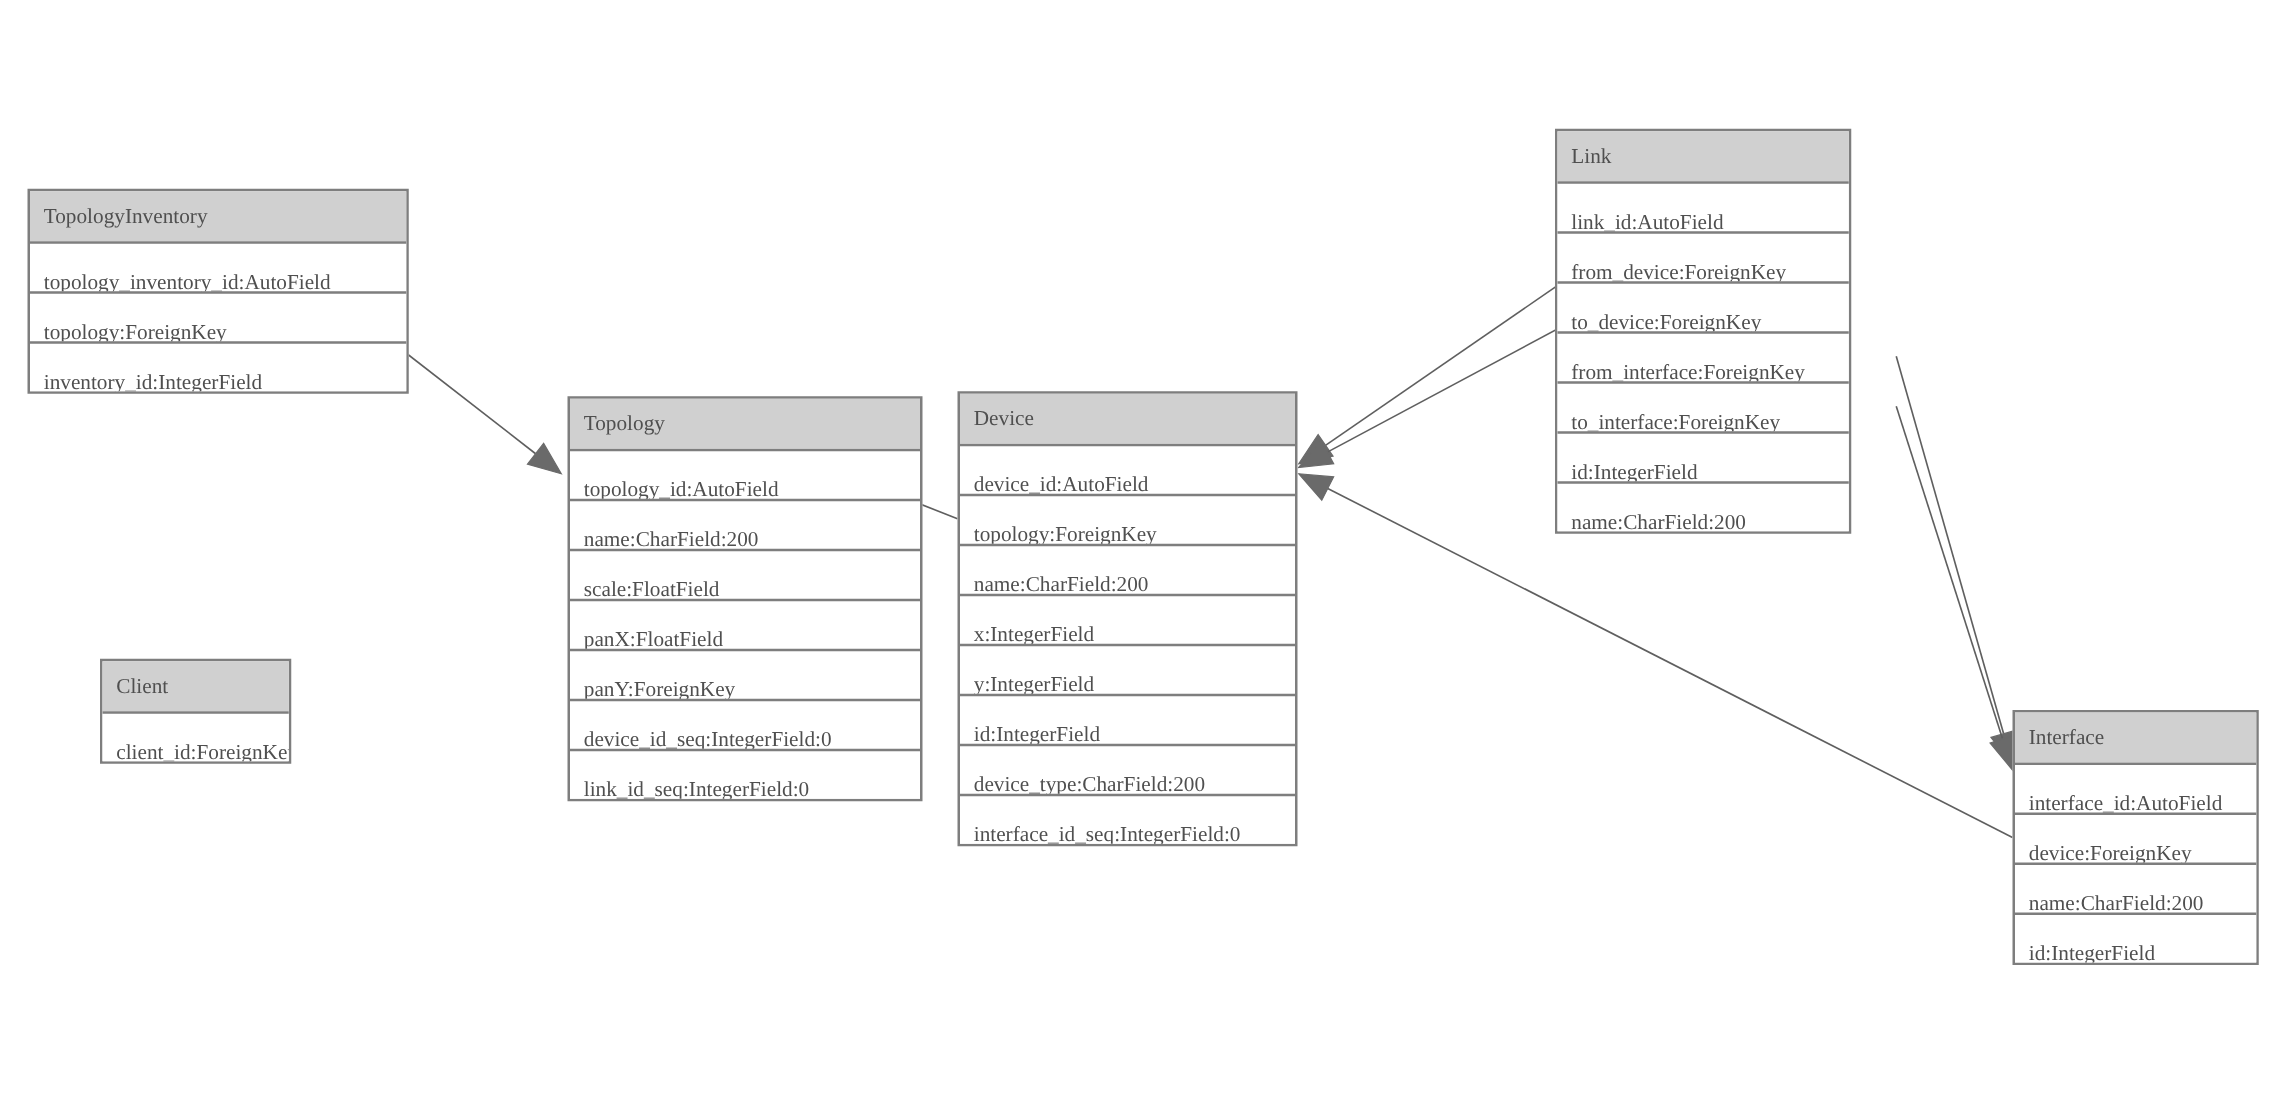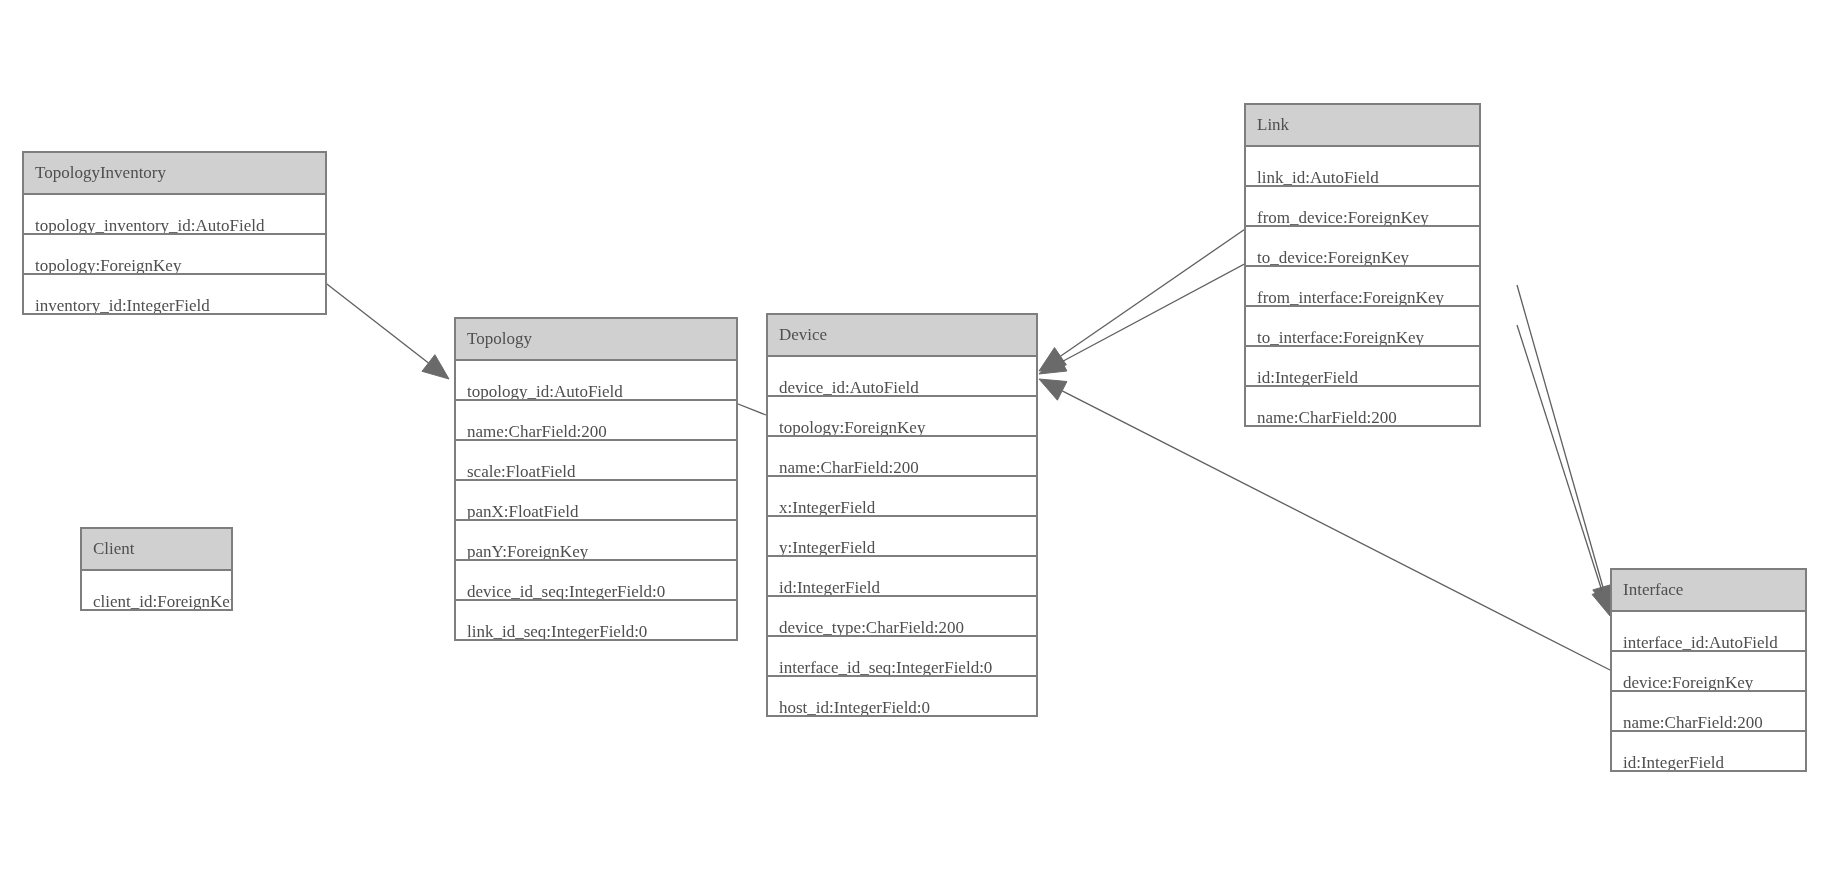--- a/index.html
+++ b/index.html
@@ -98,21 +98,20 @@
       <div class="entity" style="left: 766px; top: 313px; width: 272px;">
         <div class="entity-header">Device</div>
         <div class="entity-field">device_id:AutoField</div>
         <div class="entity-field">topology:ForeignKey</div>
         <div class="entity-field">name:CharField:200</div>
         <div class="entity-field">x:IntegerField</div>
         <div class="entity-field">y:IntegerField</div>
         <div class="entity-field">id:IntegerField</div>
         <div class="entity-field">device_type:CharField:200</div>
         <div class="entity-field">interface_id_seq:IntegerField:0</div>
-        <div class="entity-field">host_id:IntegerField:0</div>
       </div>
       <div class="entity" style="left: 1244px; top: 103px; width: 237px;">
         <div class="entity-header">Link</div>
         <div class="entity-field">link_id:AutoField</div>
         <div class="entity-field">from_device:ForeignKey</div>
         <div class="entity-field">to_device:ForeignKey</div>
         <div class="entity-field">from_interface:ForeignKey</div>
         <div class="entity-field">to_interface:ForeignKey</div>
         <div class="entity-field">id:IntegerField</div>
         <div class="entity-field">name:CharField:200</div>

